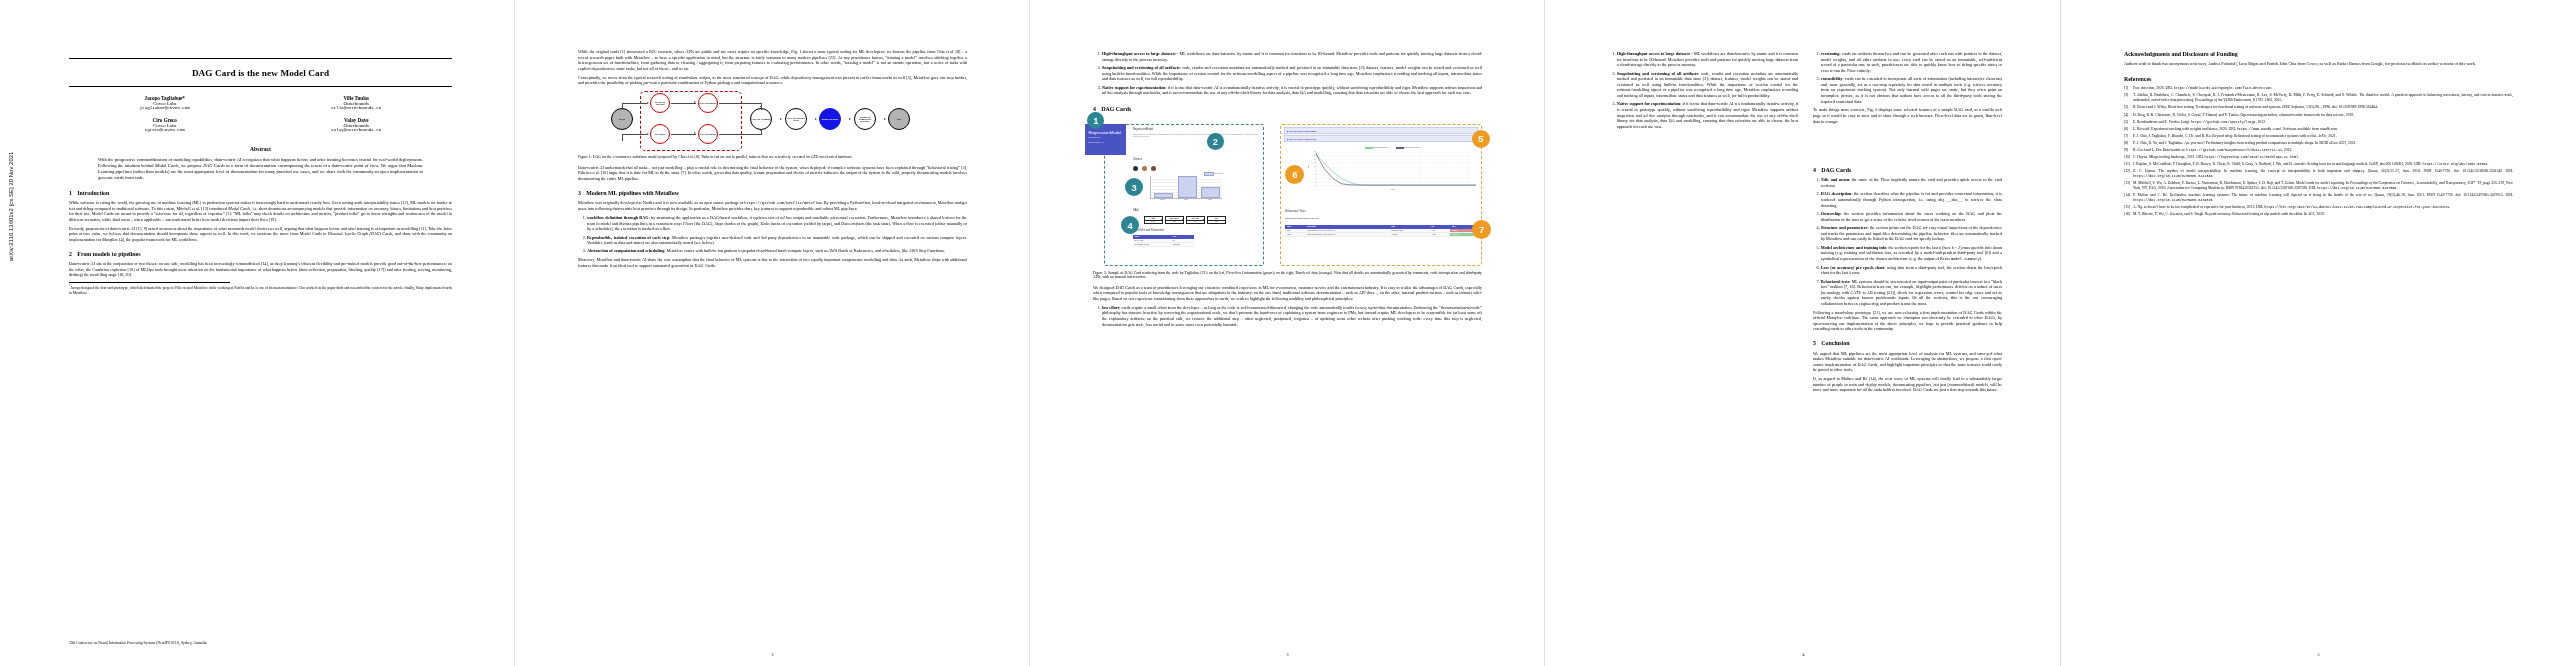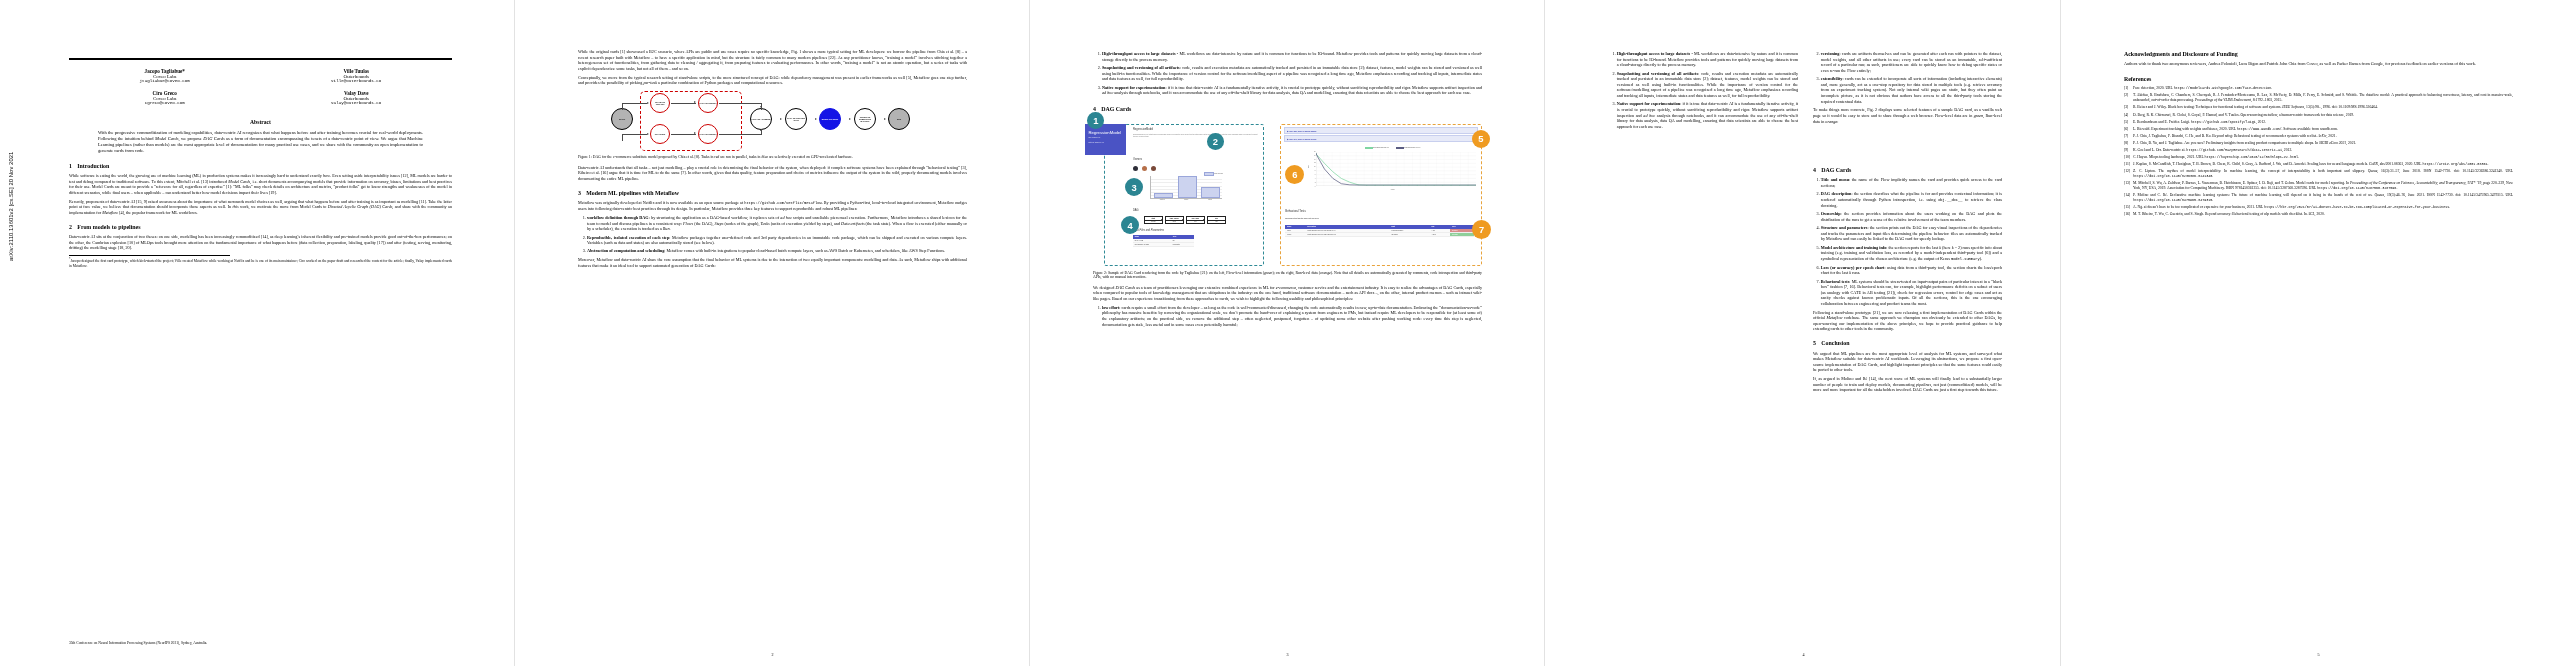--- a/index.html
+++ b/index.html
@@ -101,20 +101,21 @@
 </head>
 <body>
 
 <div id="root">
 
   <div class="page" style="left:0;width:515px;">
     <div class="arxiv-strip">arXiv:2110.13601v2  [cs.SE]  20 Nov 2021</div>
 
     <div class="col" style="left:69px;top:58px;width:383px;">
       <div class="rule-thick"></div>
+      <h1 class="title" style="padding:9.4px 0 7.8px;">DAG Card is the new Model Card</h1>
       <div class="rule-thin"></div>
 
       <div class="authors" id="authors">
           <div class="author">
             <div class="a-name">Jacopo Tagliabue*</div>
             <div class="a-aff">Coveo Labs</div>
             <div class="a-mail">jtagliabue@coveo.com</div>
           </div>
           <div class="author">
             <div class="a-name">Ville Tuulos</div>

